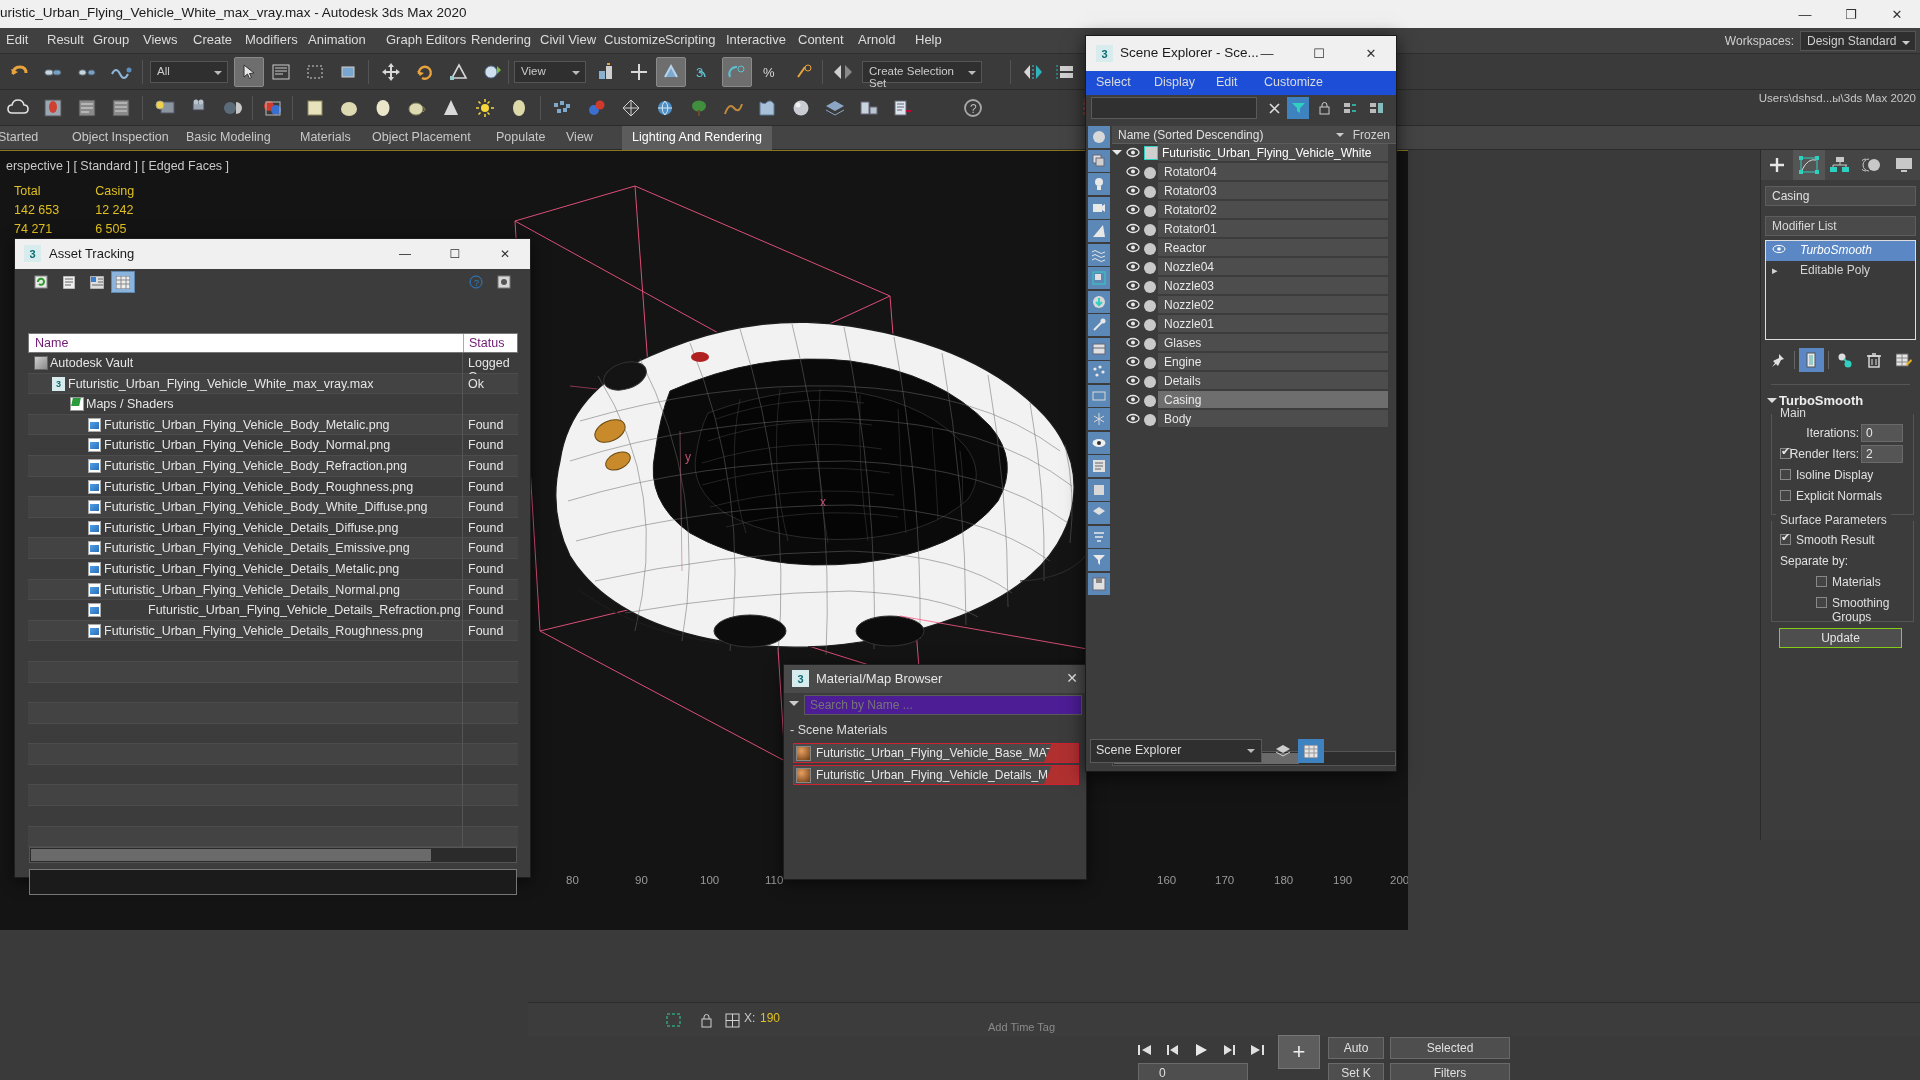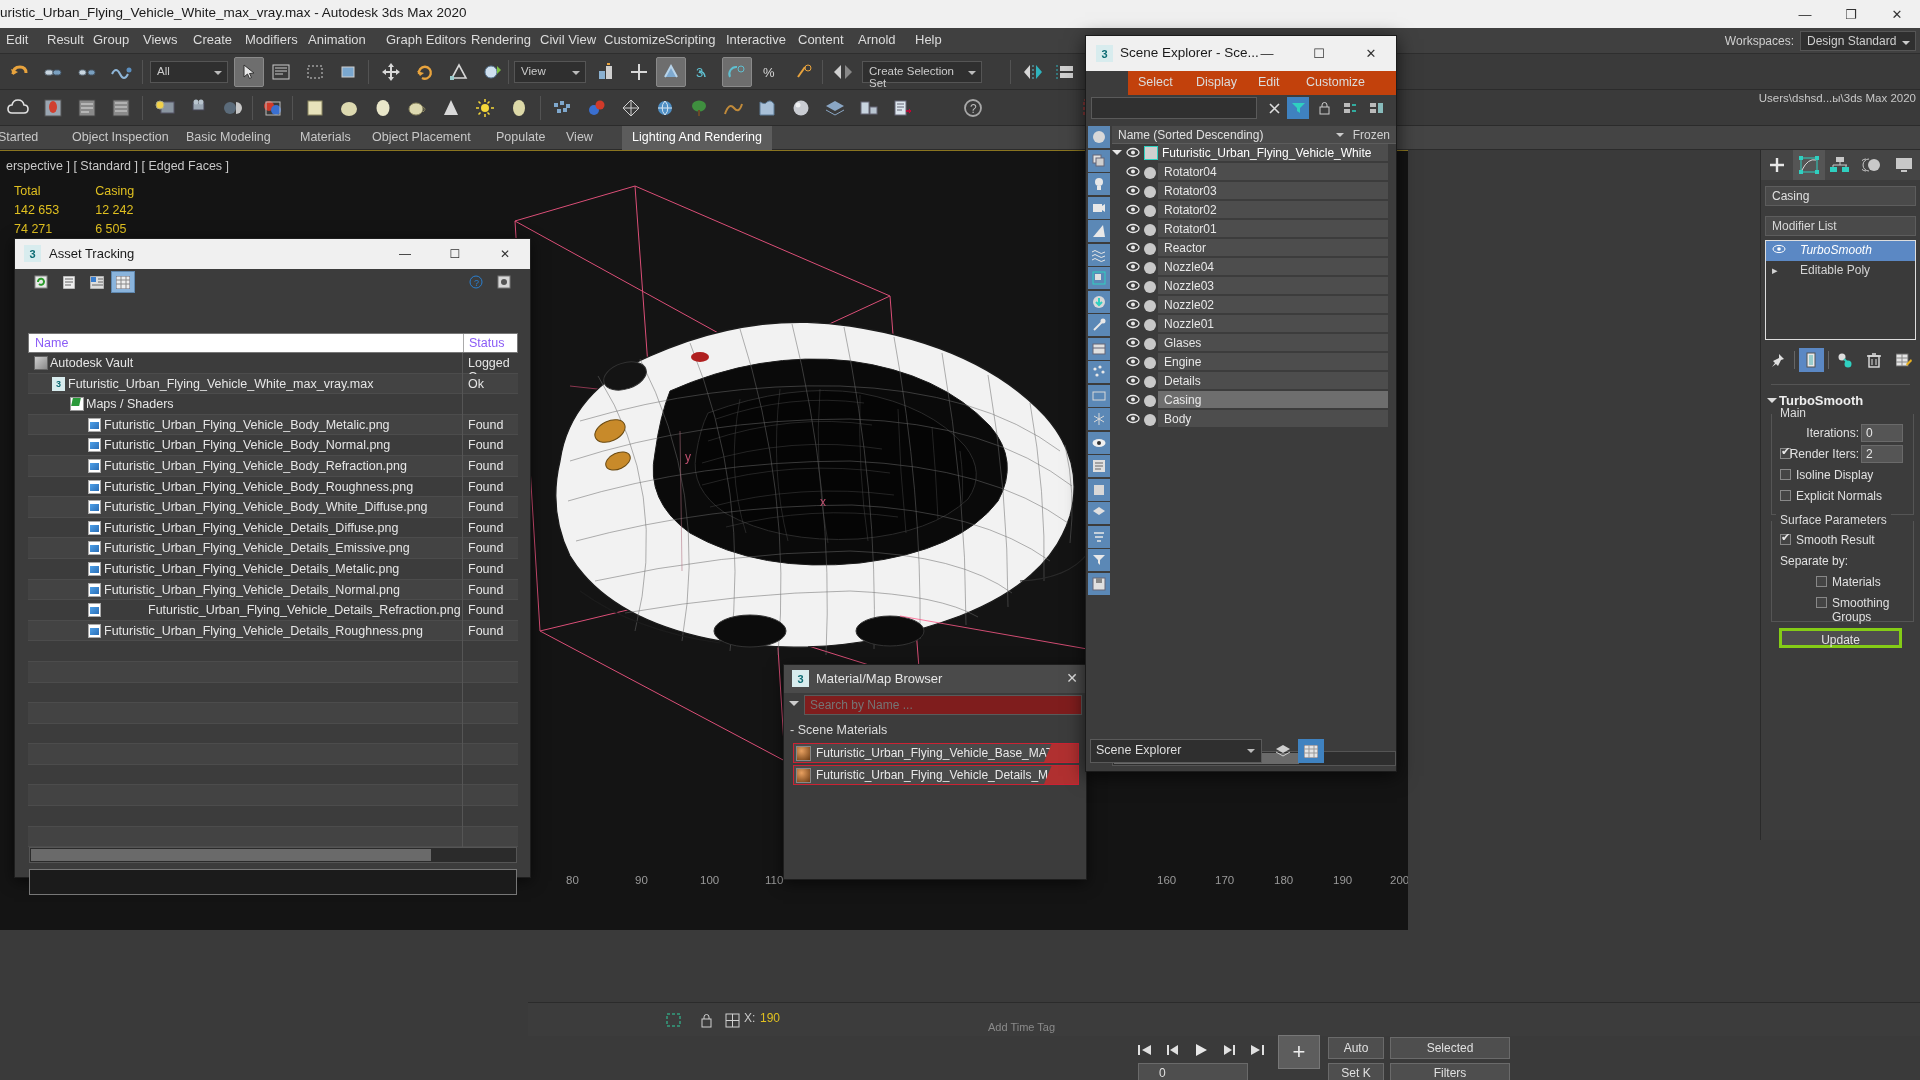--- a/index.html
+++ b/index.html
@@ -72,21 +72,21 @@
   .atbar .tt { position:absolute; left:34px; top:7px; font-size:13px; }
   .atbar .bb { position:absolute; top:0; width:50px; height:30px; display:flex;
      align-items:center; justify-content:center; font-size:12px; color:#333; }
   .atmenu { height:26px; background:#3c3c3c; position:relative; }
   .atmenu span { position:absolute; top:5px; font-size:12.5px; color:#dcdcdc; white-space:nowrap;}
   .attools { height:26px; background:#3c3c3c; position:relative; }
   .attools .tib { position:absolute; top:2px; width:24px; height:22px;
      display:flex; align-items:center; justify-content:center; }
   .attools .tib.on { background:#8ab4dc; border:1px solid #5f88b0; }
   .athdr { position:absolute; left:13px; top:94px; width:490px; height:20px;
-     background:#fff; color:#8b5cf6; border:1px solid #777; }
+     background:#fff; color:#701a75; border:1px solid #777; }
   .athdr .c1 { position:absolute; left:6px; top:2px; font-size:12.5px; }
   .athdr .c2 { position:absolute; left:440px; top:2px; font-size:12.5px; }
   .athdr .vl { position:absolute; left:434px; top:0; width:1px; height:18px; background:#aaa; }
   .atlist { position:absolute; left:13px; top:114px; width:490px; height:714px; overflow:hidden; }
   .arow { height:20.6px; position:relative; border-bottom:1px solid #4c4c4c; background:#3c3c3c; }
   .arow.alt { background:#434343; }
   .arow .nm { position:absolute; top:3px; font-size:12.5px; color:#e6e6e6; white-space:nowrap; }
   .arow .st { position:absolute; left:440px; top:3px; font-size:12.5px; color:#e6e6e6; }
   .arow .vl { position:absolute; left:434px; top:0; width:1px; height:20.6px; background:#555; }
   .ficon { position:absolute; top:3px; width:13px; height:14px; background:#fff;
@@ -105,21 +105,21 @@
   .mmbbar { height:28px; background:#4a4a4a; position:relative; }
   .mmbbar .ic { position:absolute; left:8px; top:5px; width:17px; height:17px;
      background:#d8ecee; color:#0b6b73; font-size:11px; font-weight:bold;
      display:flex; align-items:center; justify-content:center; }
   .mmbbar .tt { position:absolute; left:32px; top:6px; font-size:13px; color:#e6e6e6; }
   .mmbbar .x { position:absolute; right:8px; top:5px; font-size:14px; color:#ddd; }
   .mmbsearch { position:absolute; left:0; top:28px; width:304px; height:24px; }
   .mmbsearch .ar { position:absolute; left:5px; top:8px; border:5px solid transparent;
      border-top-color:#ccc; }
   .mmbsearch input { position:absolute; left:20px; top:2px; width:278px; height:20px;
-     background:#7f1d1d; border:1px solid #5a5a5a; color:#bdbdbd; font-size:12px;
+     background:#4c1d95; border:1px solid #5a5a5a; color:#bdbdbd; font-size:12px;
      padding-left:5px; font-family:"Liberation Sans",sans-serif; }
   .mmbsec { position:absolute; left:0; top:56px; width:304px; height:20px;
      font-size:12.5px; color:#dcdcdc; padding:2px 0 0 6px; }
   .matrow { position:absolute; left:9px; width:286px; height:20px; background:#3a3a3a;
      border:1px solid #555; }
   .matrow.sel { background:#4a4a4a; border:1px solid #c23; }
   .matrow .sw { position:absolute; left:2px; top:2px; width:15px; height:15px;
      border:1px solid #888; background:radial-gradient(circle at 35% 30%,#e8a060,#6a3a12); }
   .matrow .nm { position:absolute; left:22px; top:2px; font-size:12px; color:#e8e8e8;
      white-space:nowrap; }
@@ -129,21 +129,21 @@
   
   .se { position:absolute; left:1085px; top:35px; width:312px; height:737px;
      background:#3c3c3c; border:1px solid #1b1b1b; box-shadow:0 4px 18px rgba(0,0,0,.65); }
   .sebar { height:35px; background:#f0f0f0; position:relative; color:#1a1a1a; }
   .sebar .ic { position:absolute; left:10px; top:9px; width:17px; height:17px;
      background:#d8ecee; color:#0b6b73; font-size:11px; font-weight:bold;
      display:flex; align-items:center; justify-content:center; }
   .sebar .tt { position:absolute; left:34px; top:9px; font-size:13.5px; }
   .sebar .bb { position:absolute; top:0; width:50px; height:35px; display:flex;
      align-items:center; justify-content:center; font-size:13px; color:#333; }
-  .semenu { height:24px; background:#c2410c; position:relative;margin-left:42px; }
+  .semenu { height:24px; background:#1d4ed8; position:relative; }
   .semenu span { position:absolute; top:4px; font-size:12.5px; color:#dcdcdc; }
   .sesearch { position:absolute; left:5px; top:59px; width:302px; height:26px; }
   .sesearch input { position:absolute; left:0; top:2px; width:166px; height:22px;
      background:#303030; border:1px solid #5a5a5a; color:#bbb; font-size:12px;
      padding-left:4px; font-family:"Liberation Sans",sans-serif; }
   .sesearch .sb { position:absolute; top:2px; width:22px; height:22px;
      display:flex; align-items:center; justify-content:center; font-size:12px; }
   .sesearch .sb.on { background:#3f82c0; }
   .seside { position:absolute; left:2px; top:90px; width:22px; height:600px; }
   .seside .si { width:22px; height:22px; margin-bottom:1.5px; background:#5b88b6;
@@ -211,21 +211,21 @@
      background:#555; border:1px solid #6a6a6a; color:#e8e8e8; font-size:12px;
      padding:1px 0 0 4px; }
   .prow .ck { position:absolute; left:4px; top:3px; width:11px; height:11px;
      border:1px solid #888; background:#444; }
   .prow .ck.on:after { content:"✔"; position:absolute; left:0px; top:-4px;
      font-size:11px; color:#e8e8e8; }
   .prow .cl { position:absolute; left:20px; top:2px; }
   .prow .rd { position:absolute; left:18px; top:4px; width:10px; height:10px;
      border-radius:50%; border:1px solid #999; background:#3a3a3a; }
   .prow .rd.on { background:#ddd; }
-  .btnw { margin:6px 14px 0 14px; height:20px; background:#4e4e4e; border:3px solid #84cc16;
+  .btnw { margin:6px 14px 0 14px; height:20px; background:#4e4e4e; border:1px solid #84cc16;
      text-align:center; font-size:12px; color:#e4e4e4; padding-top:2px; }
 
   
   .statusline { position:absolute; left:528px; bottom:44px; width:1392px; height:34px;
      background:#3c3c3c; border-top:1px solid #2b2b2b; }
   .statusline .b { position:absolute; top:5px; width:24px; height:24px;
      display:flex; align-items:center; justify-content:center; }
   .statusline .xf { position:absolute; top:8px; font-size:12px; color:#c8c8c8; }
   .statusline .xv { position:absolute; top:8px; font-size:12px; color:#e0c020; }
   .timebar { position:absolute; left:1128px; bottom:5px; width:792px; height:40px; }

